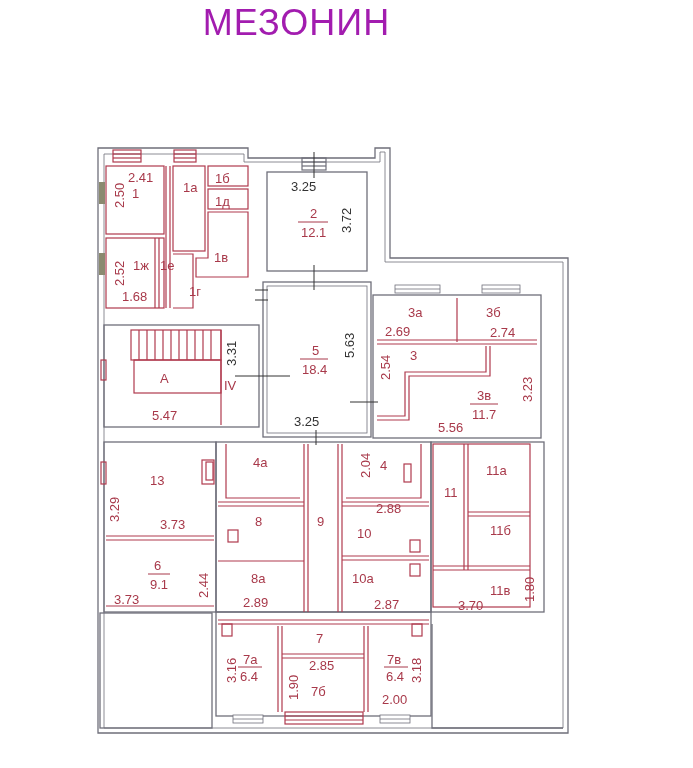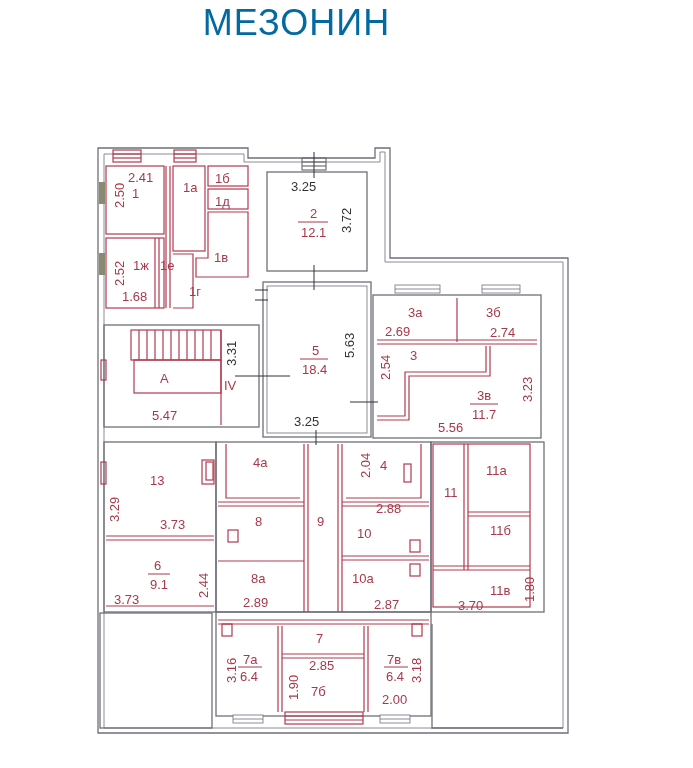--- a/index.html
+++ b/index.html
@@ -1,17 +1,17 @@
 <!DOCTYPE html>
 <html><head>
 <meta charset="utf-8">
 <style>
   html, body { margin:0; padding:0; background:#ffffff; }
   body { width:693px; height:768px; position:relative; overflow:hidden; font-family:"Liberation Sans", sans-serif; }
-  .title { position:absolute; left:0; width:593px; top:2px; text-align:center; font-size:36px; color:#0369a1; letter-spacing:1px; font-family:"Liberation Sans", sans-serif; }
+  .title { position:absolute; left:0; width:593px; top:2px; text-align:center; font-size:36px; color:#a21caf; letter-spacing:1px; font-family:"Liberation Sans", sans-serif; }
   svg.plan { position:absolute; left:0; top:0; }
   .lbl { font-family:"Liberation Sans", sans-serif; fill:#a8394a; font-size:13px; }
   .lbl-dark { font-family:"Liberation Sans", sans-serif; fill:#333333; font-size:13px; }
 </style>
 </head>
 <body>
 
 <div class="title">МЕЗОНИН</div>
 
 <svg class="plan" width="693" height="768" viewBox="0 0 693 768">

